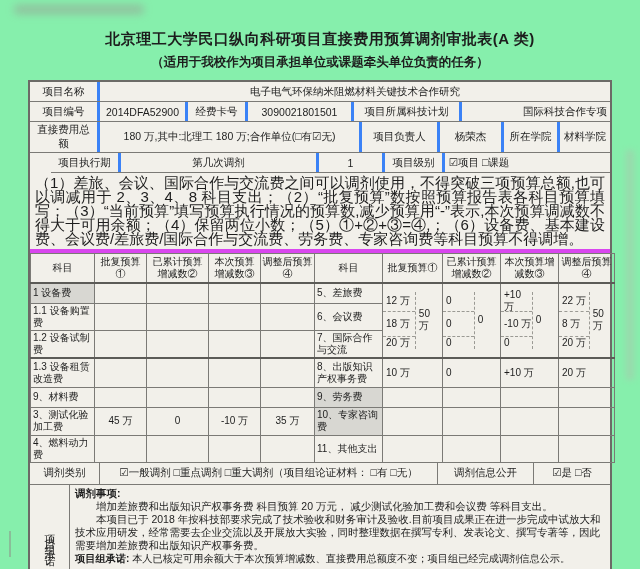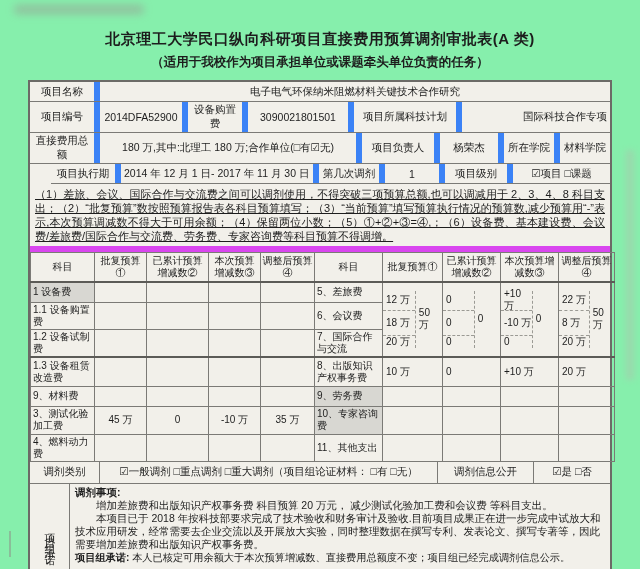--- a/index.html
+++ b/index.html
@@ -12,30 +12,30 @@
   .smudge-right { position:absolute; right:6px; top:150px; width:8px; height:230px; background:#b9b6ae; filter:blur(3px); opacity:.4; }
   .smudge-bl { position:absolute; left:9px; bottom:12px; width:2px; height:26px; background:#8d8b85; opacity:.5; }
 
   h1.title { margin-top:30px; text-align:center; font-size:15px; font-weight:bold; letter-spacing:.5px; }
   h2.subtitle { margin-top:5px; text-align:center; font-size:12.5px; font-weight:bold; }
 
   .form { width:584px; margin:9px auto 0; border:2px solid #6c6b67; background:#f2f0ea; }
 
   
   .irow { display:grid; border-bottom:1px solid #7b7a76; font-size:10.5px; min-height:20px; }
-  .irow > div { border-right:6px solid #3b82f6; display:flex; align-items:center; justify-content:center; padding:1px 3px; text-align:center; }
+  .irow > div { border-right:3px solid #3b82f6; display:flex; align-items:center; justify-content:center; padding:1px 3px; text-align:center; }
   .irow > div:last-child { border-right:none; }
   .irow .left { justify-content:flex-start; text-align:left; }
   .irow .right { justify-content:flex-end; text-align:right; }
   .g1 { grid-template-columns:70px 1fr; }
   .g2 { grid-template-columns:70px 88px 60px 106px 108px 1fr; }
   .g3 { grid-template-columns:70px 262px 78px 64px 56px 1fr; }
   .g4 { grid-template-columns:70px 198px 66px 60px 68px 1fr;margin-left:21px; }
 
-  .notes { border-bottom:6px solid #d946ef; font-size:11px; line-height:14px; padding:3px 5px; text-align:justify; min-height:58px;text-decoration:underline; }
+  .notes { border-bottom:4px solid #d946ef; font-size:15px; line-height:14px; padding:3px 5px; text-align:justify; min-height:58px; }
 
   
   table.budget { width:100%; border-collapse:collapse; table-layout:fixed; font-size:10px; }
   table.budget td { border:1px solid #7b7a76; line-height:1.2; vertical-align:middle; overflow:hidden; }
   tr.bh td { text-align:center; font-size:10px; padding:2px 1px; border-bottom:2px solid #5c5b57; height:28px; }
   td.subj { text-align:left; padding:1px 2px; }
   td.shaded { background:#d8d7d2; }
   td.val { text-align:center; padding:1px 2px; }
   td.lval { text-align:left; padding:8px 3px; }
   td.rspan { padding:0; vertical-align:top; }
@@ -77,38 +77,37 @@
   <div class="form">
 
     <div class="irow g1">
       <div>项目名称</div>
       <div>电子电气环保纳米阻燃材料关键技术合作研究</div>
     </div>
 
     <div class="irow g2">
       <div>项目编号</div>
       <div>2014DFA52900</div>
-      <div>设备购置费</div>
+      <div>经费卡号</div>
       <div>3090021801501</div>
       <div>项目所属科技计划</div>
       <div class="right">国际科技合作专项</div>
     </div>
 
     <div class="irow g3">
       <div>直接费用总额</div>
       <div>180 万,其中:北理工 180 万;合作单位(□有☑无)</div>
       <div>项目负责人</div>
       <div>杨荣杰</div>
       <div>所在学院</div>
       <div>材料学院</div>
     </div>
 
     <div class="irow g4">
       <div>项目执行期</div>
-      <div class="left">2014 年 12 月 1 日-  2017 年 11 月 30 日</div>
       <div>第几次调剂</div>
       <div>1</div>
       <div>项目级别</div>
       <div>☑项目 □课题</div>
     </div>
 
     <div class="notes">（1）差旅、会议、国际合作与交流费之间可以调剂使用，不得突破三项预算总额,也可以调减用于 2、3、4、8 科目支出；（2）“批复预算”数按照预算报告表各科目预算填写；（3）“当前预算”填写预算执行情况的预算数,减少预算用“-”表示,本次预算调减数不得大于可用余额；（4）保留两位小数；（5）①+②+③=④,；（6）设备费、基本建设费、会议费/差旅费/国际合作与交流费、劳务费、专家咨询费等科目预算不得调增。</div>
 
     <table class="budget">
       <colgroup>

